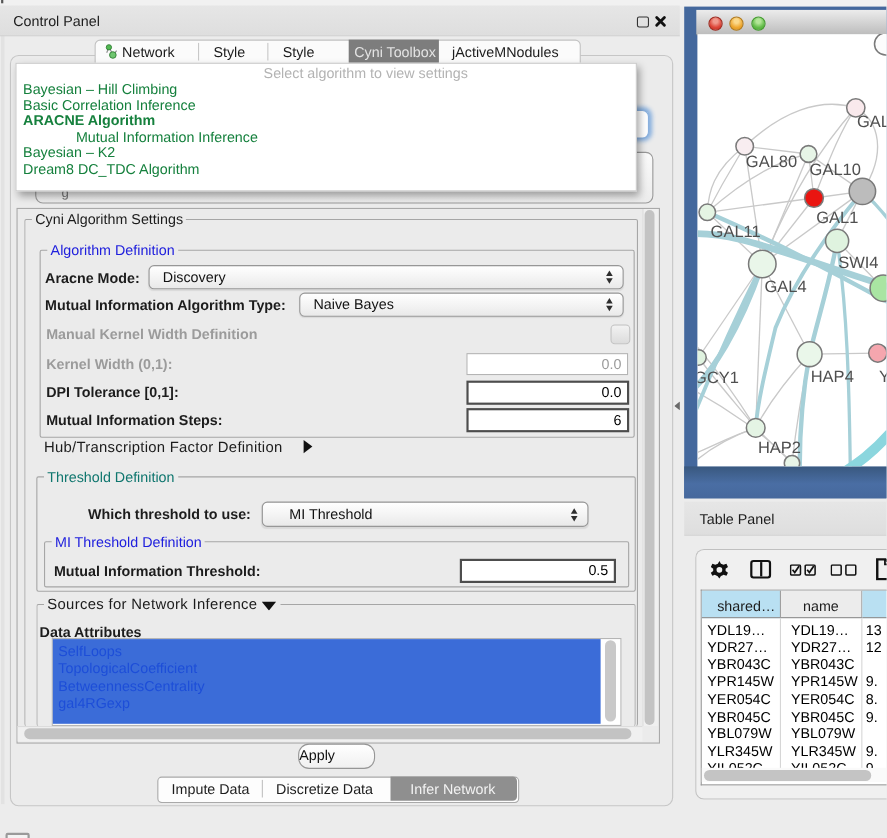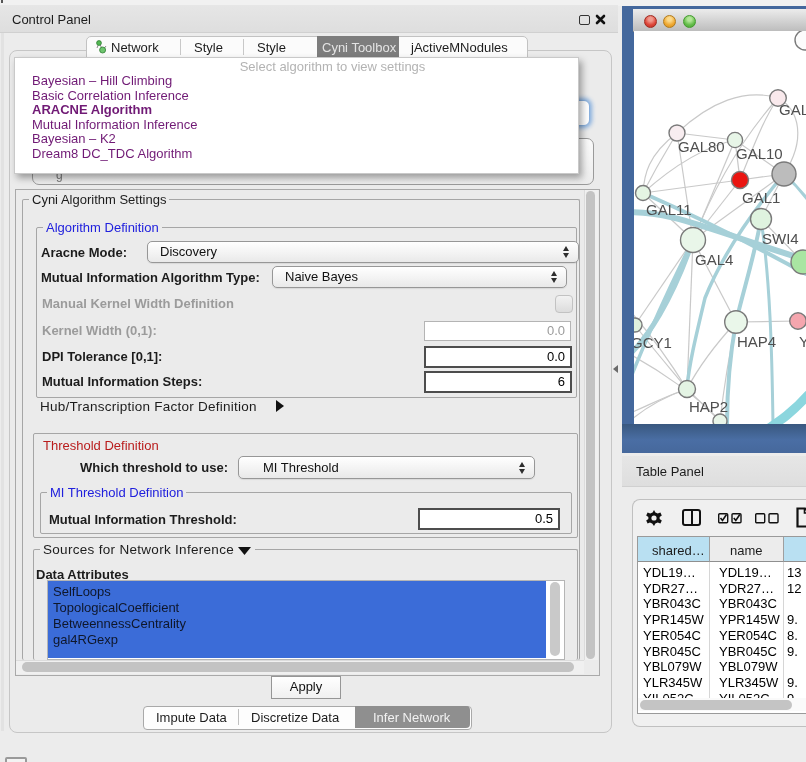--- a/index.html
+++ b/index.html
@@ -13,21 +13,21 @@
           font-size:13px;line-height:15px;white-space:nowrap;}
   .combo{border:1px solid #979797;border-radius:5px;
          background:linear-gradient(#ffffff,#f2f2f2 60%,#e9e9e9);
          box-shadow:0 1px 1px rgba(0,0,0,0.08);}
   .cmbtxt{position:absolute;left:12px;top:2px;font-size:13px;color:#111;}
   .arr{position:absolute;width:0;height:0;border-left:3.5px solid transparent;
        border-right:3.5px solid transparent;}
   .arr.up{border-bottom:5px solid #2e2e2e;}
   .arr.dn{border-top:5px solid #2e2e2e;}
   .field{background:#fff;font-size:13px;text-align:right;}
-  .ddrow{position:absolute;left:32px;font-size:13px;color:#701a75;height:15px;line-height:15px;white-space:nowrap;}
+  .ddrow{position:absolute;left:21px;font-size:13px;color:#15803d;height:15px;line-height:15px;white-space:nowrap;}
 </style>
 </head>
 <body>
 
 <div class="abs" style="left:0;top:0;width:806px;height:6px;background:#f1f1f1;"></div>
 <div class="abs" style="left:1px;top:0;width:2px;height:3px;background:#555;"></div>
 <div class="abs" style="left:1px;top:32px;width:3px;height:699px;background:#e2e2e2;"></div>
 
 <div class="abs" style="left:0;top:5px;width:618px;height:27px;
      background:linear-gradient(#e6e6e6,#dedede);border-bottom:1px solid #d0d0d0;"></div>
@@ -73,21 +73,21 @@
 <div class="abs" style="left:22px;top:662px;width:552px;height:10px;background:#c3c3c3;border-radius:5px;"></div>
 
 <div class="abs group" style="left:22px;top:199px;width:556px;height:460px;border-bottom:none;">
   <span class="gtitle" style="color:#1c1c1c;">Cyni Algorithm Settings</span>
 </div>
 
 <div class="abs group" style="left:36px;top:227px;width:539px;height:169px;">
   <span class="gtitle" style="color:#2020dd;">Algorithm Definition</span>
 </div>
 <div class="abs b13" style="left:41px;top:245px;">Aracne Mode:</div>
-<div class="abs combo" style="left:135px;top:241px;width:430px;height:20px;margin-left:12px;">
+<div class="abs combo" style="left:135px;top:241px;width:430px;height:20px;">
   <span class="cmbtxt">Discovery</span>
   <i class="arr up" style="right:9px;top:4px;"></i>
     <i class="arr dn" style="right:9px;top:11px;"></i>
 </div>
 <div class="abs b13" style="left:41px;top:270px;">Mutual Information Algorithm Type:</div>
 <div class="abs combo" style="left:272px;top:266px;width:293px;height:20px;">
   <span class="cmbtxt">Naive Bayes</span>
   <i class="arr up" style="right:9px;top:4px;"></i>
     <i class="arr dn" style="right:9px;top:11px;"></i>
 </div>
@@ -103,21 +103,21 @@
 <div class="abs b13" style="left:42px;top:374px;">Mutual Information Steps:</div>
 <div class="abs field" style="left:424px;top:371px;width:139px;height:17px;border:2px solid #4d4d4d;
      color:#000;padding:1px 5px 0 0;">6</div>
 
 <div class="abs" style="left:40px;top:399px;font-size:13.5px;letter-spacing:0.25px;color:#1c1c1c;">Hub/Transcription Factor Definition</div>
 <svg class="abs" style="left:274px;top:399px;" width="12" height="14" viewBox="0 0 12 14">
   <path d="M2 1 L10 7 L2 13 Z" fill="#111"></path>
 </svg>
 
 <div class="abs group" style="left:33px;top:433px;width:543px;height:103px;">
-  <span class="gtitle" style="color:#b91c1c;margin-top:12px;">Threshold Definition</span>
+  <span class="gtitle" style="color:#0f766e;">Threshold Definition</span>
 </div>
 <div class="abs b13" style="left:80px;top:460px;">Which threshold to use:</div>
 <div class="abs combo" style="left:238px;top:456px;width:295px;height:21px;">
   <span class="cmbtxt" style="top:3px;margin-left:12px;">MI Threshold</span>
   <i class="arr up" style="right:9px;top:5px;"></i>
     <i class="arr dn" style="right:9px;top:12px;"></i>
 </div>
 
 <div class="abs group" style="left:40px;top:492px;width:530px;height:40px;">
   <span class="gtitle" style="color:#2020dd;">MI Threshold Definition</span>
@@ -127,44 +127,44 @@
      color:#000;padding:1px 5px 0 0;">0.5</div>
 
 <div class="abs group" style="left:33px;top:549px;width:543px;height:110px;border-bottom:none;">
   <span class="gtitle" style="color:#1c1c1c;padding-right:4px;font-size:13.5px;letter-spacing:0.3px;">Sources for Network Inference <svg width="13" height="9" viewBox="0 0 13 9" style="vertical-align:-1px;">
         <path d="M0 1 L13 1 L6.5 9 Z" fill="#111"></path>
       </svg></span>
 </div>
 <div class="abs b13" style="left:36px;top:567px;">Data Attributes</div>
 <div class="abs" style="left:47px;top:580px;width:516px;height:78px;background:#fff;border:1px solid #b5b5b5;"></div>
 <div class="abs" style="left:48px;top:581px;width:498px;height:77px;background:#3b6cd8;"></div>
-<div class="abs" style="left:53px;top:584px;font-size:13px;color:#0f172a;line-height:16px;">
+<div class="abs" style="left:53px;top:584px;font-size:13px;color:#1d4ed8;line-height:16px;">
   SelfLoops<br>TopologicalCoefficient<br>BetweennessCentrality<br>gal4RGexp
 </div>
 <div class="abs" style="left:550px;top:582px;width:10px;height:74px;background:#c9c9c9;border-radius:5px;"></div>
 
-<div class="abs" style="left:271px;top:676px;width:68px;height:21px;border-radius:0;
+<div class="abs" style="left:271px;top:676px;width:68px;height:21px;border-radius:10px;
      background:linear-gradient(#ffffff,#f0f0f0);border:1px solid #969696;
-     text-align:center;font-size:13px;color:#111;line-height:20px;">Apply</div>
+     text-align:left;font-size:13px;color:#111;line-height:20px;">Apply</div>
 
 <div class="abs" style="left:143px;top:706px;width:327px;height:22px;background:#fdfdfd;
      border:1px solid #a9a9a9;border-radius:4px;"></div>
 <div class="abs" style="left:238px;top:709px;width:1px;height:16px;background:#c0c0c0;"></div>
 <div class="abs" style="left:355px;top:706px;width:115px;height:22px;background:#8f8f8f;border-radius:0 4px 4px 0;"></div>
 <div class="abs t13" style="left:156px;top:710px;">Impute Data</div>
 <div class="abs t13" style="left:251px;top:710px;">Discretize Data</div>
 <div class="abs" style="left:373px;top:710px;font-size:13px;color:#f2f2f2;">Infer Network</div>
 
 <div class="abs" style="left:14px;top:57px;width:563px;height:115px;background:#fff;
      border:1px solid #c9c9c9;box-shadow:3px 4px 7px rgba(0,0,0,0.35);"></div>
 <div class="ddrow" style="top:59px;left:0;width:665px;text-align:center;color:#b3b3b3;">Select algorithm to view settings</div>
 <div class="ddrow" style="top:73px;">Bayesian – Hill Climbing</div>
 <div class="ddrow" style="top:87.5px;text-align:right;">Basic Correlation Inference</div>
 <div class="ddrow" style="top:102px;font-weight:700;">ARACNE Algorithm</div>
-<div class="ddrow" style="top:116.5px;">Mutual Information Inference</div>
+<div class="ddrow" style="top:116.5px;margin-left:48px;">Mutual Information Inference</div>
 <div class="ddrow" style="top:131px;">Bayesian – K2</div>
 <div class="ddrow" style="top:145.5px;">Dream8 DC_TDC Algorithm</div>
 
 <svg class="abs" style="left:613px;top:365px;" width="6" height="8" viewBox="0 0 6 8">
   <path d="M5 0 L5 8 L0 4 Z" fill="#6a6a6a"></path>
 </svg>
 
 <div class="abs" style="left:5px;top:757px;width:18px;height:12px;background:#f3f3f3;border:2px solid #9a9a9a;border-radius:2px;"></div>
 
 <div class="abs" style="left:622px;top:6px;width:184px;height:447px;background:#44689d;"></div>

